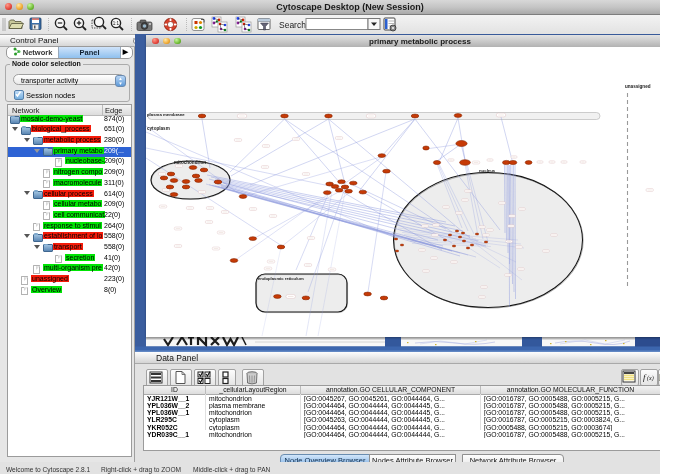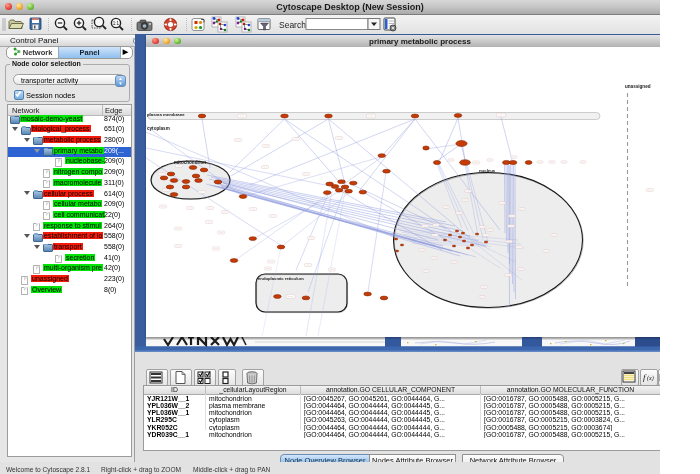--- a/index.html
+++ b/index.html
@@ -635,20 +635,21 @@
           <text x="625" y="87.5" font-size="4.6" font-weight="bold" fill="#1a1a1a" font-family="Liberation Sans, sans-serif">unassigned</text>
           <g stroke="#aaa" stroke-width="1">
             <line x1="686" y1="336" x2="694" y2="328"></line>
             <line x1="689" y1="336" x2="694" y2="331"></line>
             <line x1="692" y1="336" x2="694" y2="334"></line>
           </g>
         </svg>
     </div>
   </div>
   <div class="abs" id="datapanel">
+    <div id="dp-title">Data Panel</div>
     <div class="dbtn" style="left:11px;top:17px;width:20px;height:16px;"><svg width="18" height="15">
           <rect x="3" y="2" width="12" height="11" fill="#fff" stroke="#333" stroke-width="1"></rect>
           <rect x="4" y="3" width="10" height="2" fill="#333"></rect>
           <rect x="4" y="6.5" width="10" height="2" fill="#333"></rect>
           <rect x="4" y="10" width="10" height="2" fill="#333"></rect>
         </svg></div>
       <div class="dbtn" style="left:35px;top:17px;width:20px;height:16px;"><svg width="18" height="15">
           <path d="M5 1.5 L11 1.5 L14 4.5 L14 13.5 L5 13.5 Z" fill="#fff" stroke="#555" stroke-width="1"></path>
           <path d="M11 1.5 L11 4.5 L14 4.5" fill="none" stroke="#555" stroke-width="0.8"></path>
         </svg></div>

